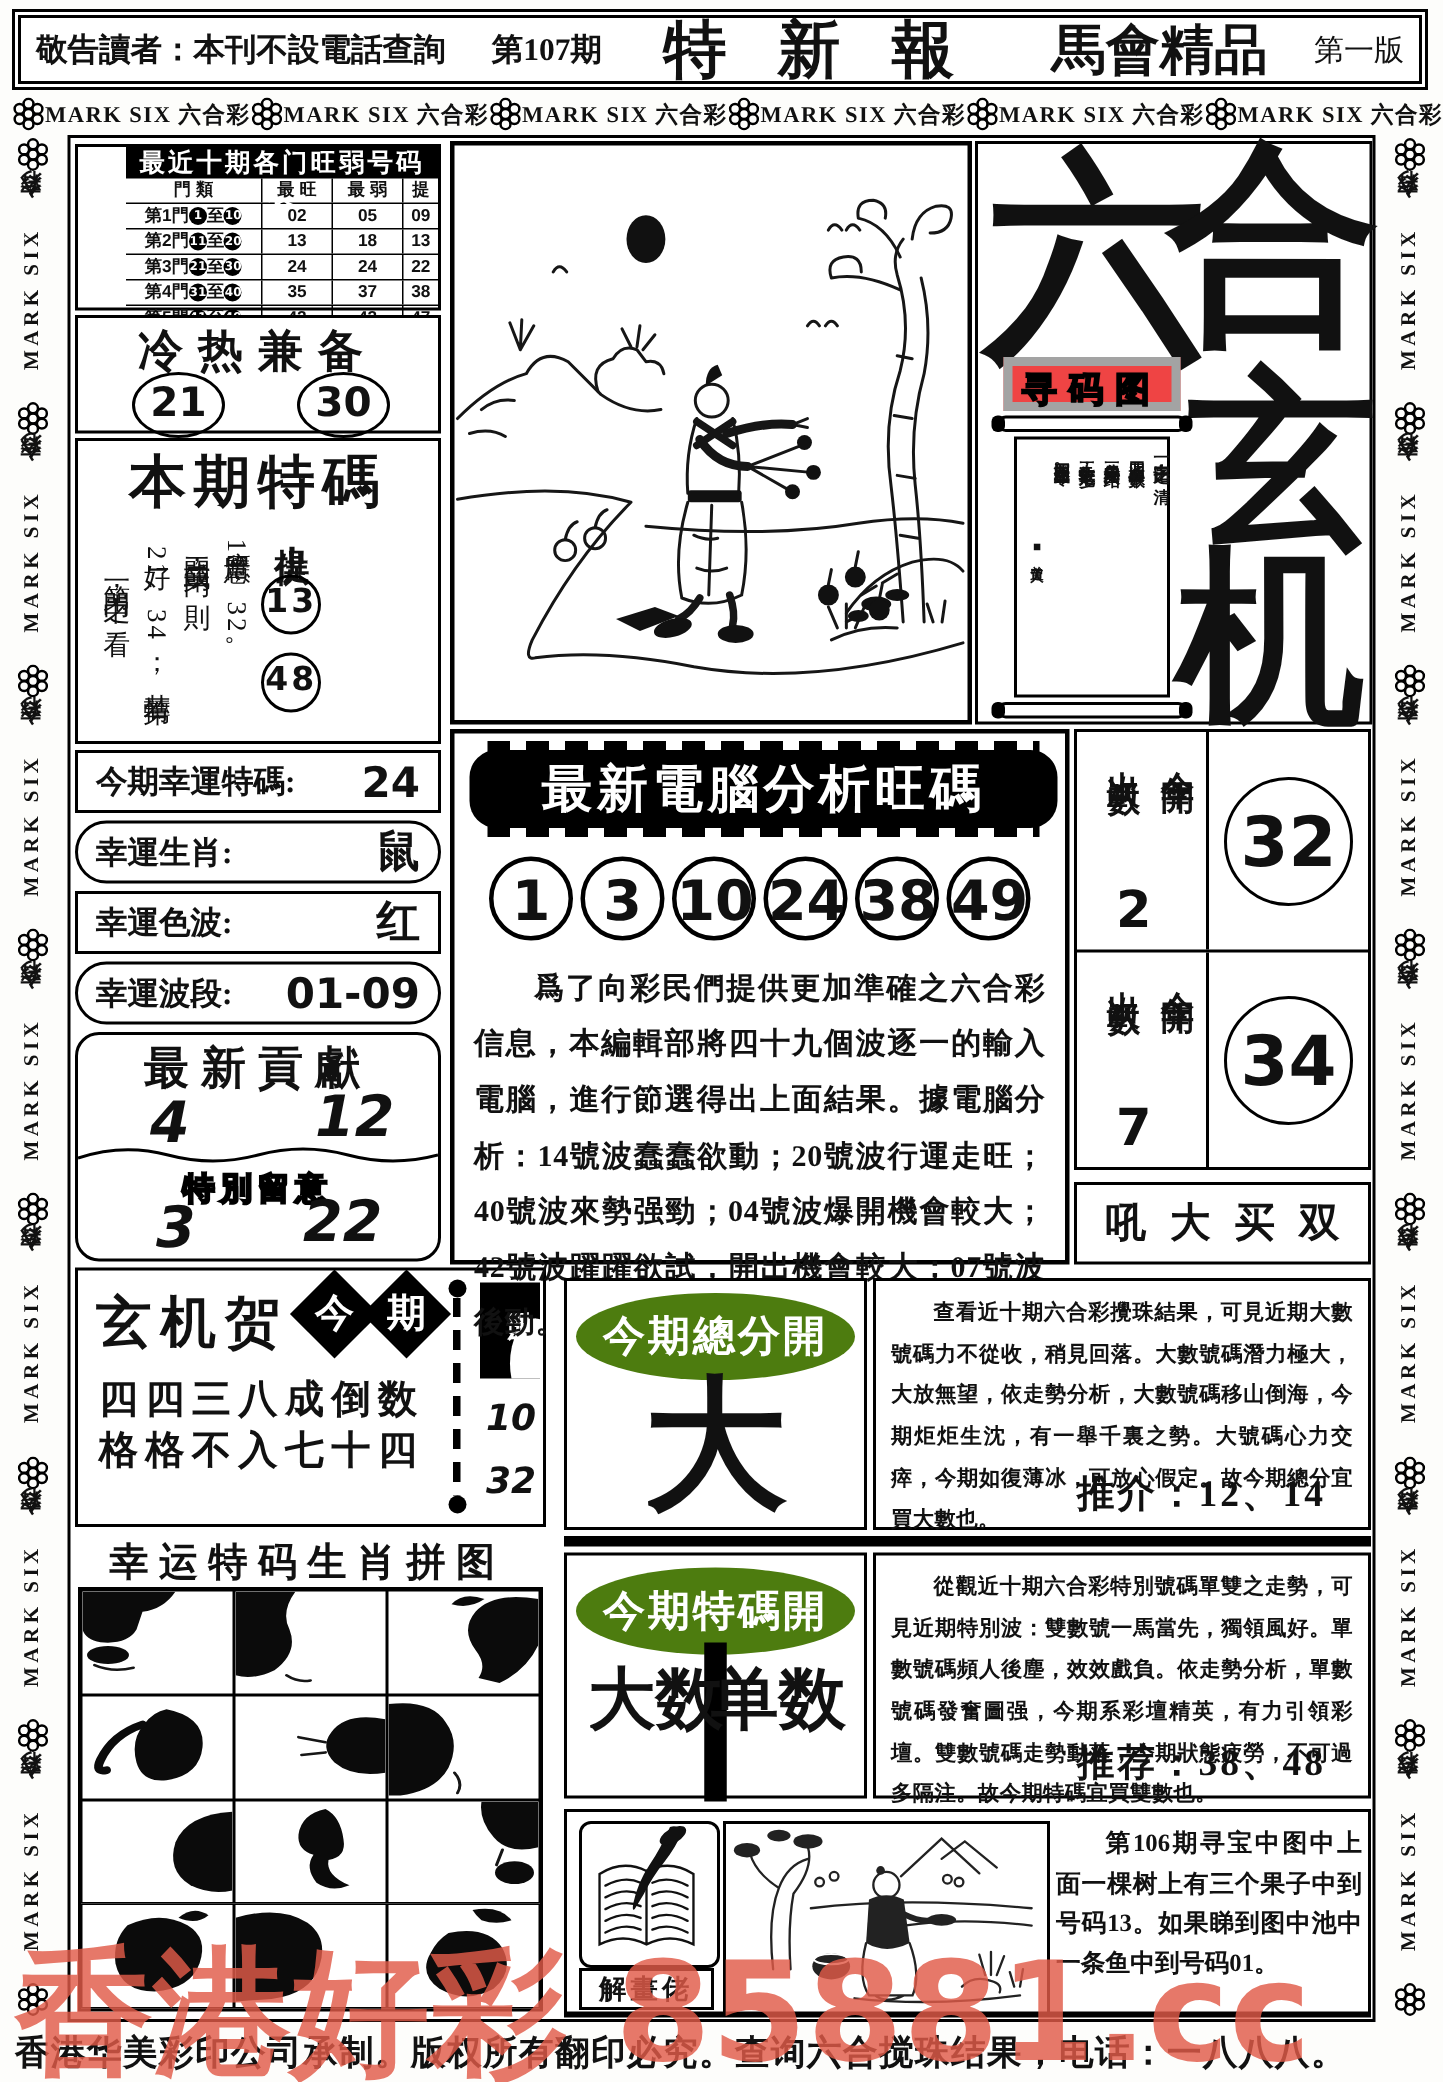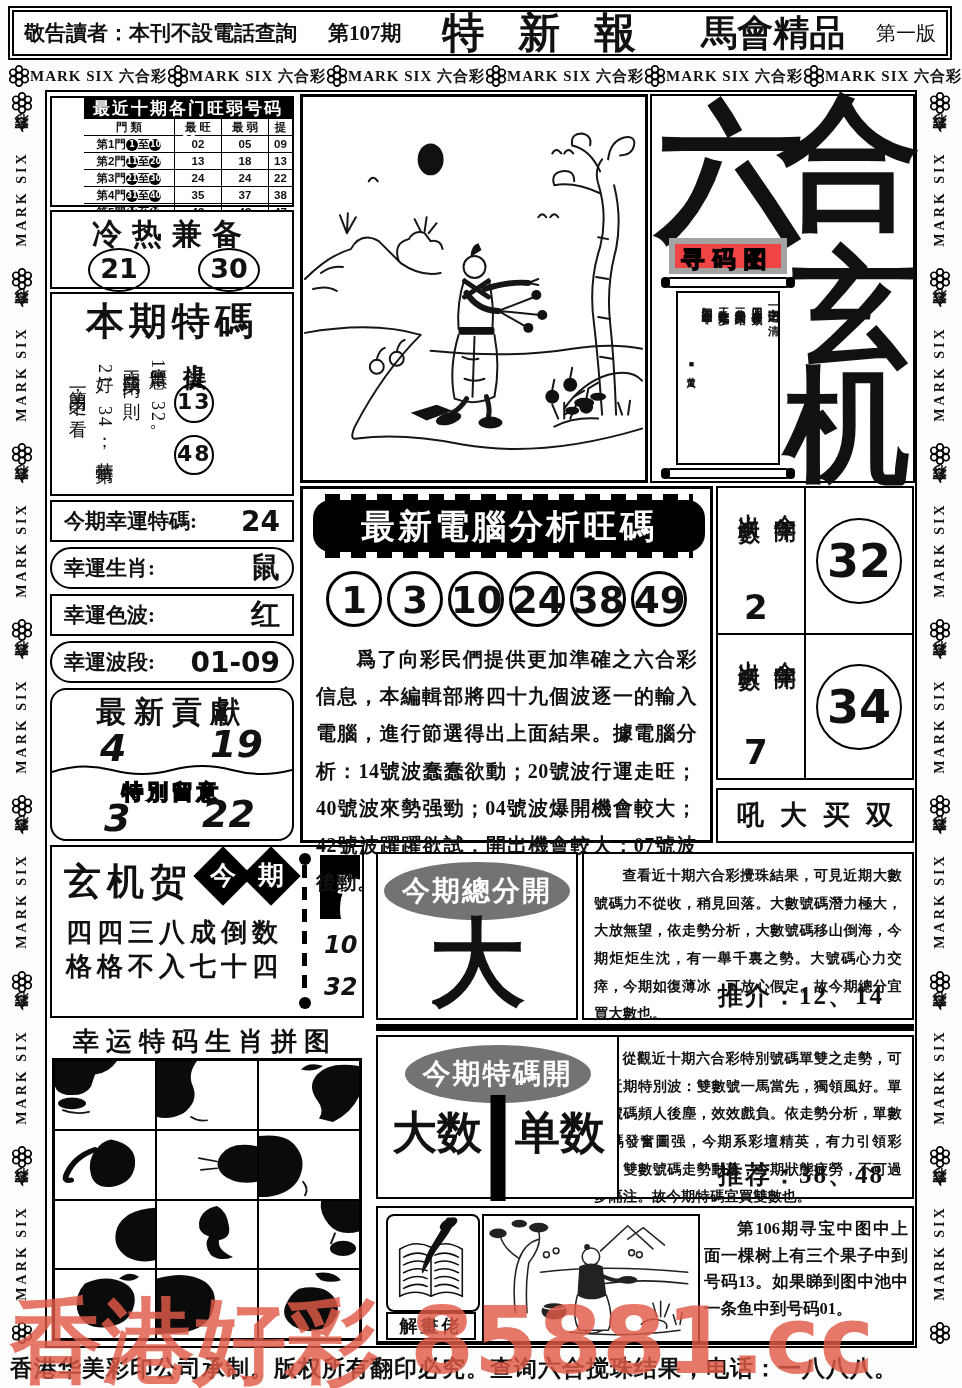--- a/index.html
+++ b/index.html
@@ -137,22 +137,22 @@
   #houda-title{left:716px;top:788px;width:198px;height:55px;border-width:2.5px;
                text-align:center;font-size:27px;letter-spacing:16px;line-height:50px;font-weight:bold;text-indent:16px;}
   .para-box{background:#fff;border:2px solid #000;position:absolute;box-sizing:border-box;padding:8px 10px 4px;}
   #para1{left:582px;top:852px;width:332px;height:168px;}
   #para2{left:582px;top:1035px;width:332px;height:164px;}
   .para{font-size:14.2px;line-height:1.95;text-align:justify;text-indent:2em;font-weight:bold;letter-spacing:0.3px;}
   .rec{position:absolute;right:28px;bottom:6px;font-size:25px;font-weight:bold;letter-spacing:2px;}
 
   
   #zongfen{left:376px;top:852px;width:202px;height:168px;}
-  #tema{left:376px;top:1035px;width:243px;height:164px;}
-  .badge{position:absolute;left:50%;top:8px;transform:translateX(-50%);width:186px;height:58px;background:#737373;border-radius:50%;
+  #tema{left:376px;top:1035px;width:202px;height:164px;}
+  .badge{position:absolute;left:50%;top:8px;transform:translateX(-50%);width:186px;height:58px;background:#4d7c0f;border-radius:50%;
          color:#fff;text-align:center;font:bold 28px/58px "Liberation Sans",sans-serif;letter-spacing:2px;white-space:nowrap;}
   #zf-char{position:absolute;left:0;right:0;top:62px;text-align:center;font-size:96px;font-weight:bold;line-height:1;}
   #tema-bar{position:absolute;left:50%;top:58px;transform:translateX(-50%);width:15px;height:106px;background:#000;}
   .tema-word{position:absolute;top:74px;font-size:45px;font-weight:bold;line-height:1;}
   #thickbar{left:376px;top:1024px;width:538px;height:7px;background:#000;position:absolute;}
 
   
   #bottom{left:376px;top:1206px;width:538px;height:139px;border-width:2.5px;border-bottom-width:4px;}
   #bookframe{position:absolute;left:8px;top:6px;width:90px;height:94px;border:2px solid #000;border-radius:8px;}
   #jiehua-label{position:absolute;left:8px;top:104px;width:90px;height:28px;border:2px solid #000;box-sizing:border-box;
@@ -519,21 +519,21 @@
     <span class="l-value cjk">红</span>
   </div>
   <div class="lrow round" style="top:641px">
     <span class="l-label">幸運波段:</span>
     <span class="l-value">01-09</span>
   </div>
 
   <div class="box" id="gongxian">
     <div class="gx-title">最新貢獻</div>
     <span class="gx-num" style="left:48px;top:36px">4</span>
-    <span class="gx-num" style="left:158px;top:32px">19</span>
+    <span class="gx-num" style="left:158px;top:32px">12</span>
     <svg style="position:absolute;left:0;top:72px" width="240" height="16" viewBox="0 0 240 16">
       <path d="M0 10 Q30 0 60 8 Q90 16 120 8 Q150 0 180 8 Q210 16 240 8" fill="none" stroke="#000" stroke-width="2"></path>
     </svg>
     <div class="gx-note">特別留意</div>
     <span class="gx-num" style="left:52px;top:106px">3</span>
     <span class="gx-num" style="left:150px;top:102px">22</span>
   </div>
 
   <div class="box" id="xuanji">
     <span class="xj-title">玄机贺</span>

